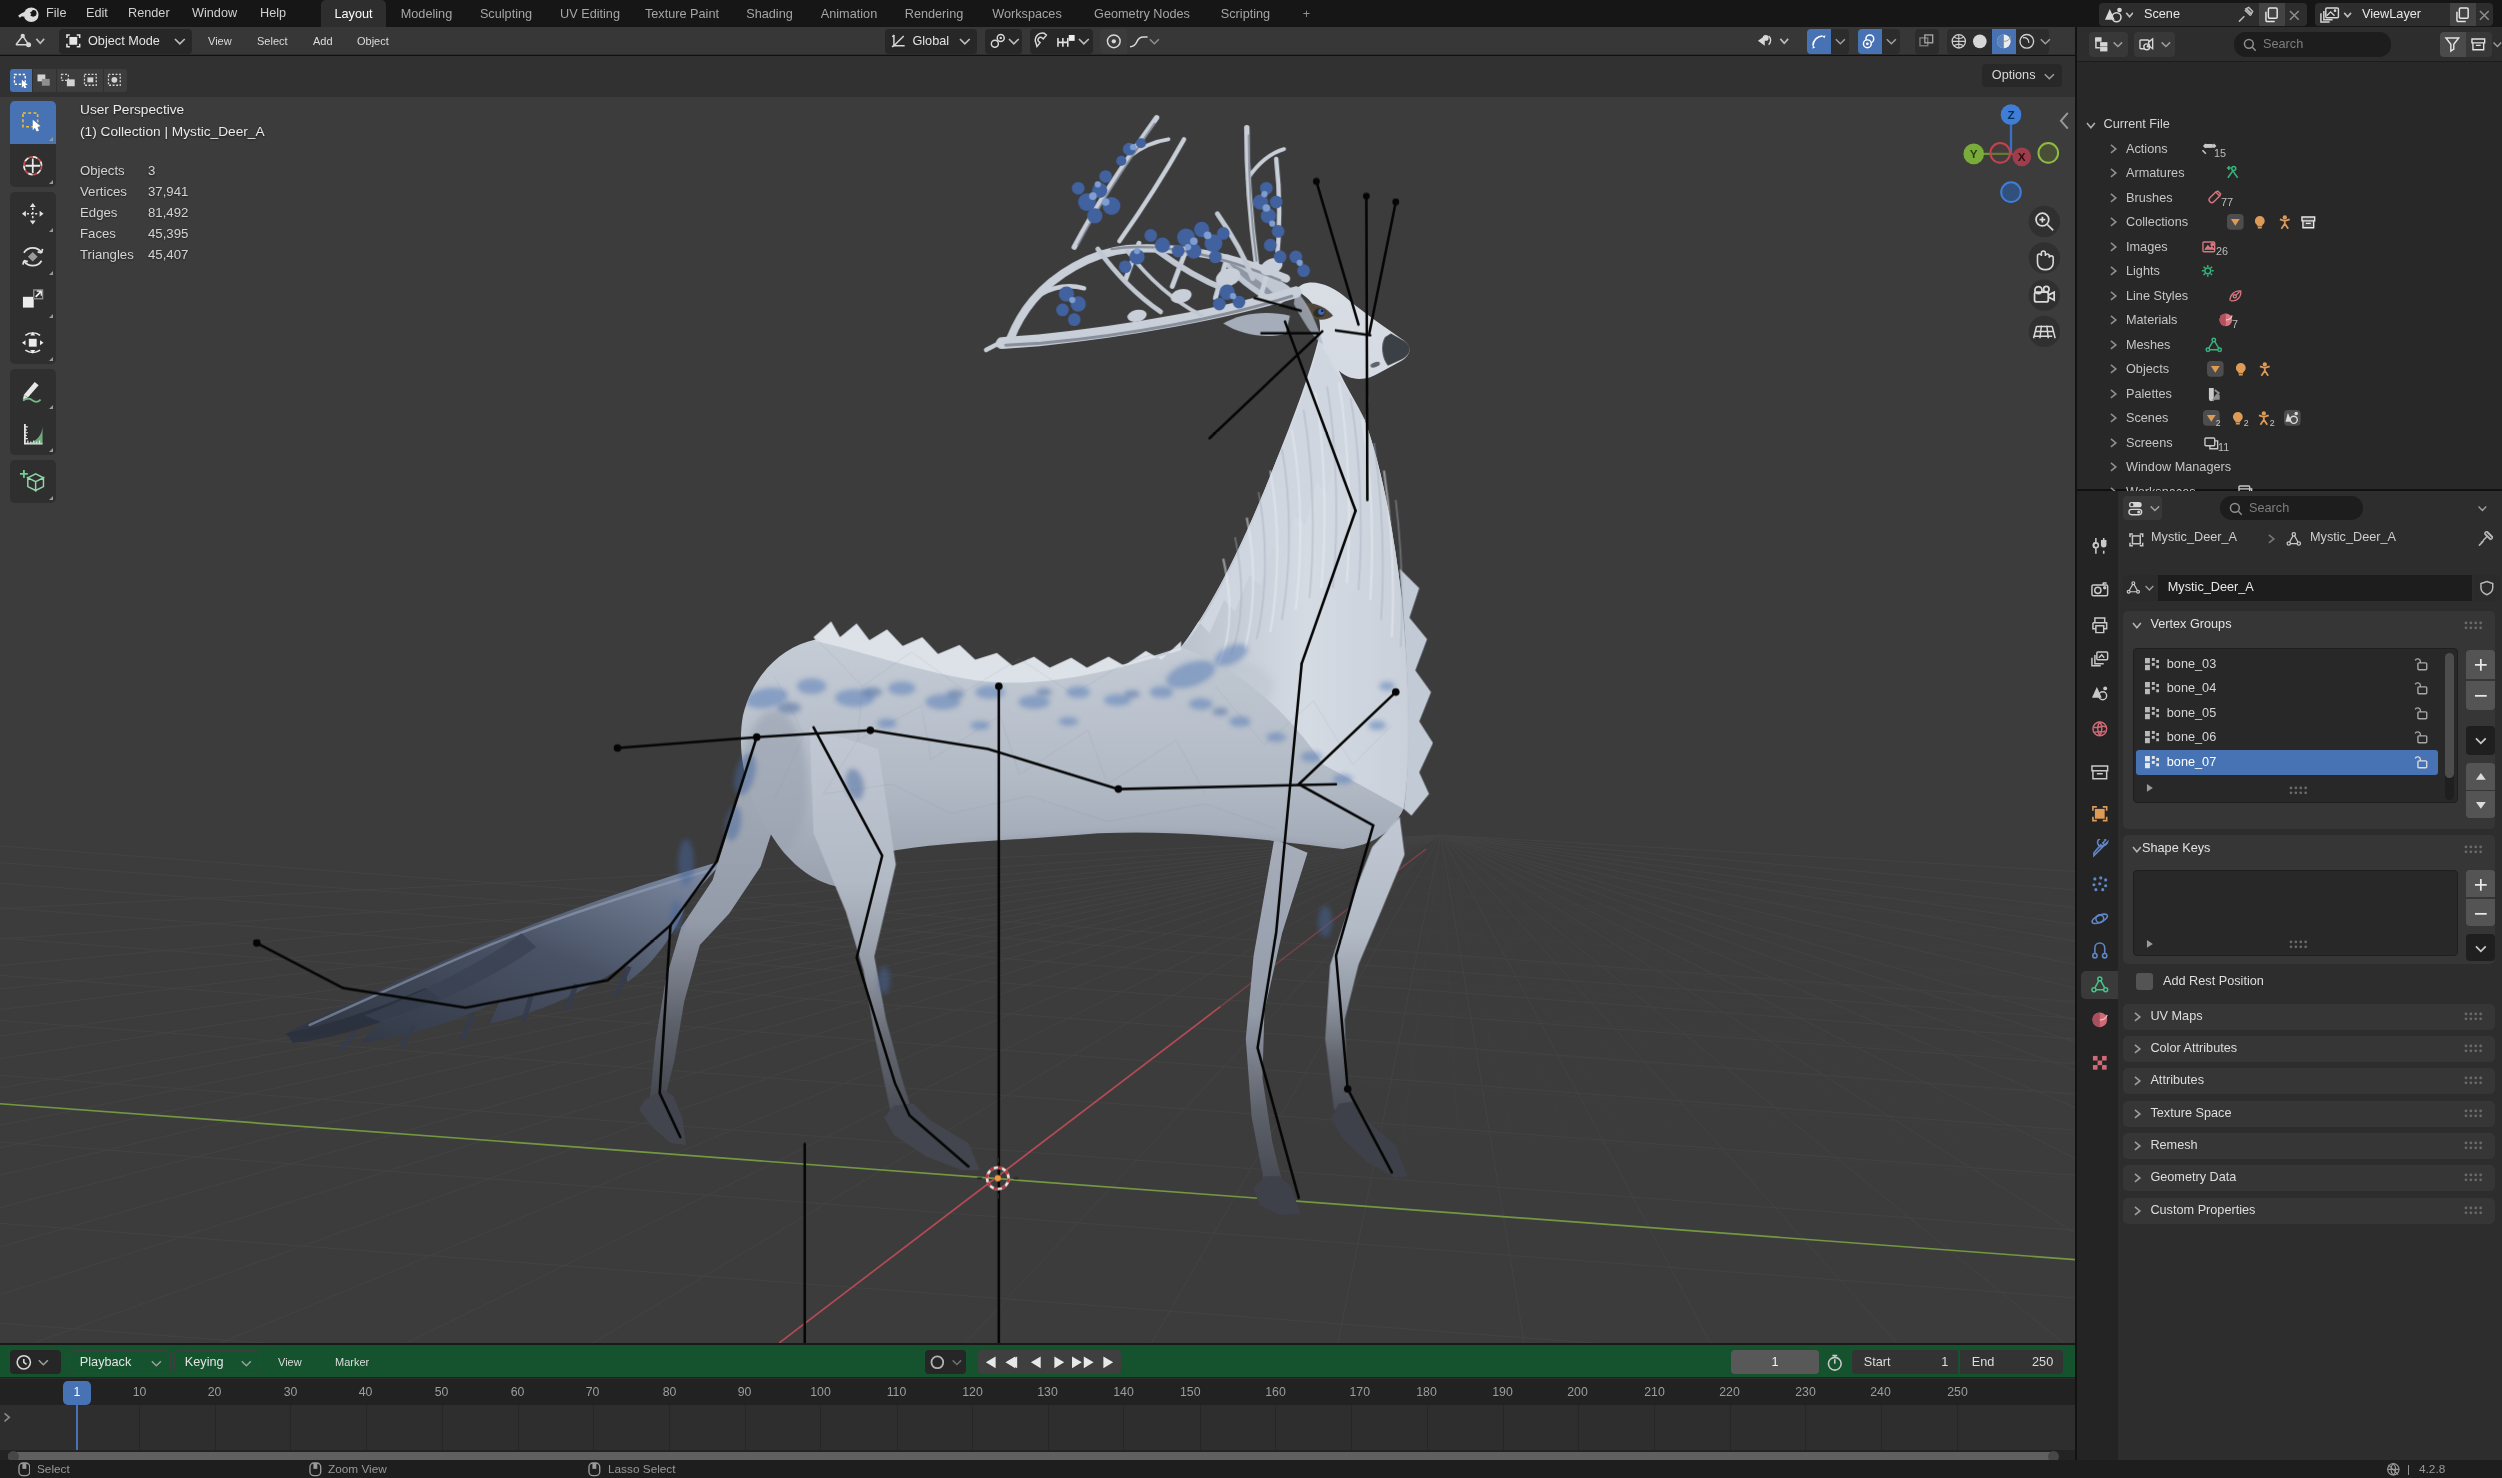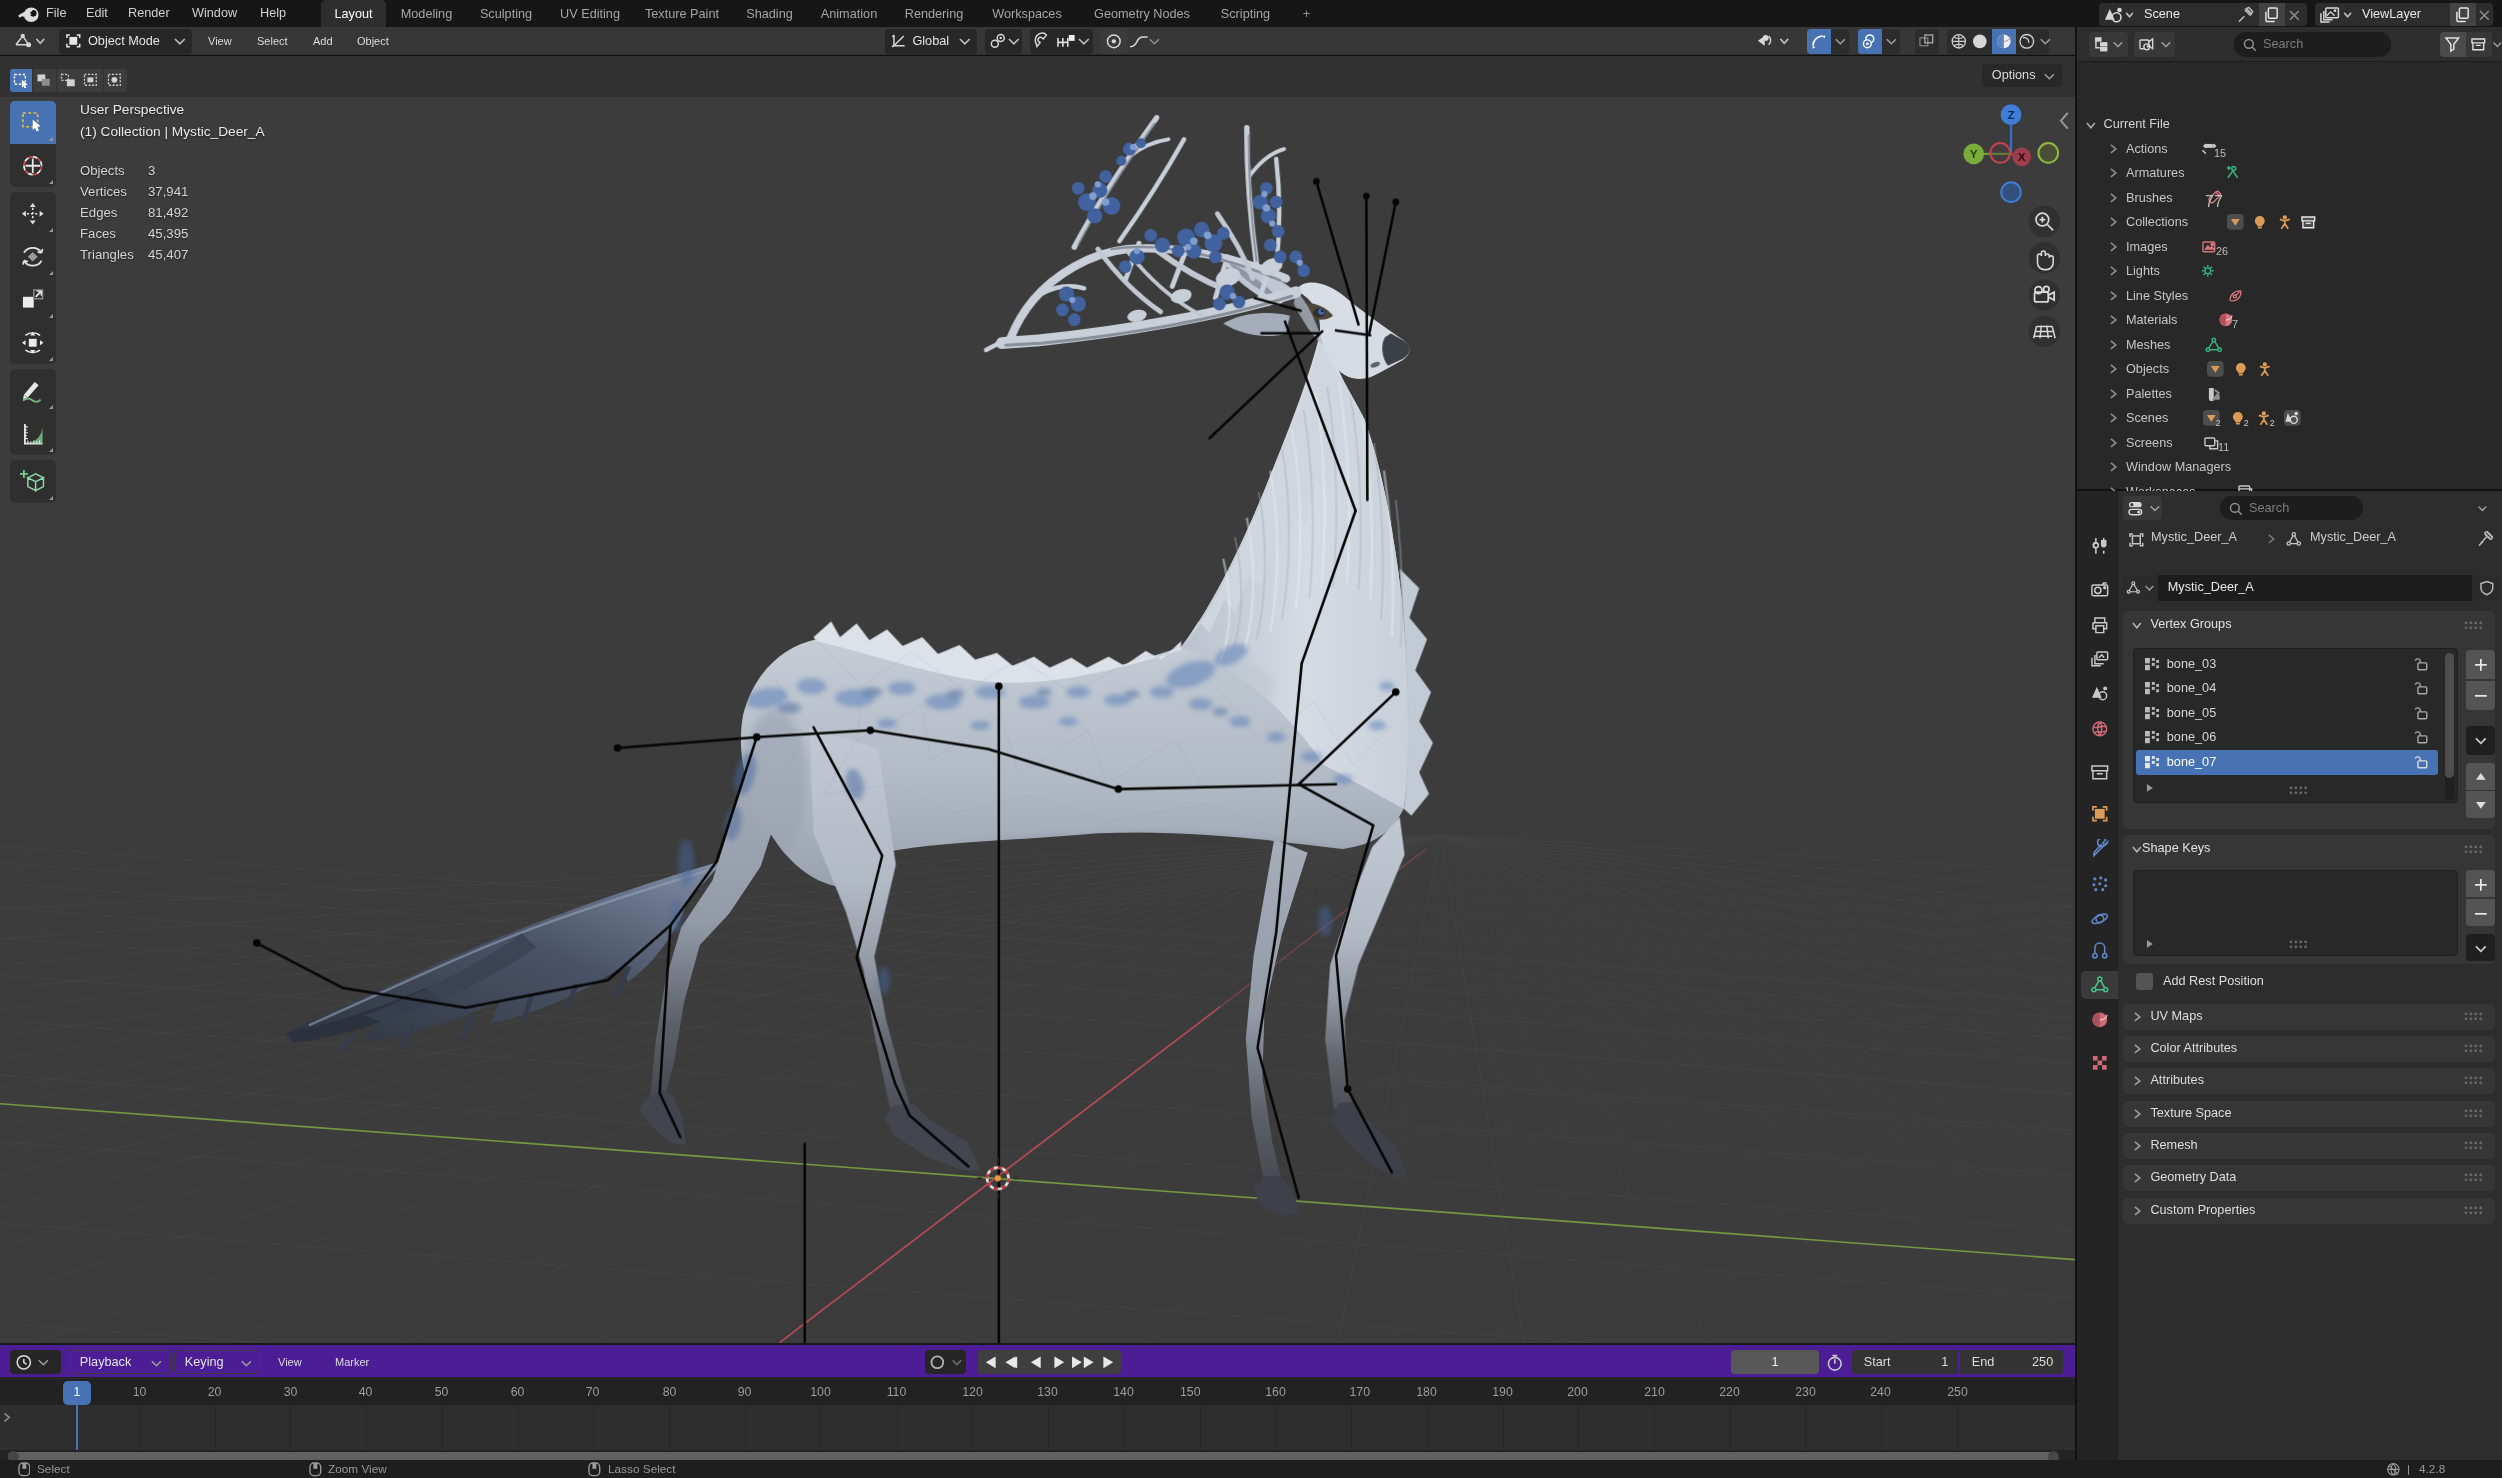--- a/index.html
+++ b/index.html
@@ -868,21 +868,21 @@
     <div class="ol-row" style="top:115px">
         <svg class="abs" style="left:30px;top:5.9px" width="11.8" height="11.8" viewBox="0 0 12 12">
           <path d="M4 2 L9 6 L4 10" stroke="#8f8f8f" stroke-width="1.6" fill="none"></path>
         </svg>
         <span class="abs" style="left:49px">Brushes</span>
         <svg class="abs" style="left:130px;top:3.9px" width="17.6" height="16.7" viewBox="0 0 18 17">
           <g stroke="#d8767f" stroke-width="1.4" fill="none">
             <path d="M9 2 l4 4 -6 6 a2.5 2.5 0 1 1 -4 -4 z M9 2 l2 -1 3 3 -1 2"></path>
           </g>
         </svg>
-        <span class="abs" style="left:128px;top:3.9px;font-size:16px;color:#bdbdbd">77</span>
+        <span class="abs" style="left:144px;top:3.9px;font-size:11px;color:#bdbdbd">77</span>
       </div>
     <div class="ol-row" style="top:139px">
         <svg class="abs" style="left:30px;top:5.9px" width="11.8" height="11.8" viewBox="0 0 12 12">
           <path d="M4 2 L9 6 L4 10" stroke="#8f8f8f" stroke-width="1.6" fill="none"></path>
         </svg>
         <span class="abs" style="left:49px">Collections</span>
         <svg class="abs" style="left:150px;top:3.9px" width="17.6" height="16.7" viewBox="0 0 18 17">
           <rect x="0" y="0" width="17" height="16" rx="4" fill="#4d4d4d"></rect>
           <path d="M4 5 h9 l-4.5 7z" fill="#dd9b57"></path>
         </svg>
@@ -1550,21 +1550,21 @@
           <circle cx="7" cy="7" r="1.4" fill="#6a6a6a"></circle>
           <circle cx="12" cy="2" r="1.4" fill="#6a6a6a"></circle>
           <circle cx="12" cy="7" r="1.4" fill="#6a6a6a"></circle>
           <circle cx="17" cy="2" r="1.4" fill="#6a6a6a"></circle>
           <circle cx="17" cy="7" r="1.4" fill="#6a6a6a"></circle>
         </svg>
       </div>
   </div>
 
   <div id="timeline" class="abs">
-    <div class="abs" style="left:0;top:0;width:2075px;height:33px;background:#4c1d95;border-bottom:1px solid #222">
+    <div class="abs" style="left:0;top:0;width:2075px;height:33px;background:#14532d;border-bottom:1px solid #222">
       <div class="chip" style="left:9.8px;top:4.9px;width:51px;height:24.5px;background:#262626">
         <svg class="abs" style="left:4.9px;top:3.9px" width="17.6" height="16.7" viewBox="0 0 18 17">
             <circle cx="9" cy="8.5" r="6.8" fill="none" stroke="#d8d8d8" stroke-width="1.6"></circle>
             <path d="M9 5 v3.5 l2.8 2" stroke="#d8d8d8" stroke-width="1.6" fill="none"></path>
           </svg>
         <svg class="abs" style="left:27.4px;top:7.8px" width="12.7" height="9.8" viewBox="0 0 14 10">
             <path d="M2 2 l5 5 l5 -5" stroke="#9f9f9f" stroke-width="1.7" fill="none"></path>
           </svg>
       </div>
       <div class="chip" style="left:69px;top:4.9px;width:102px;height:24.5px;background:transparent;border:1px solid #3e3e3e">

